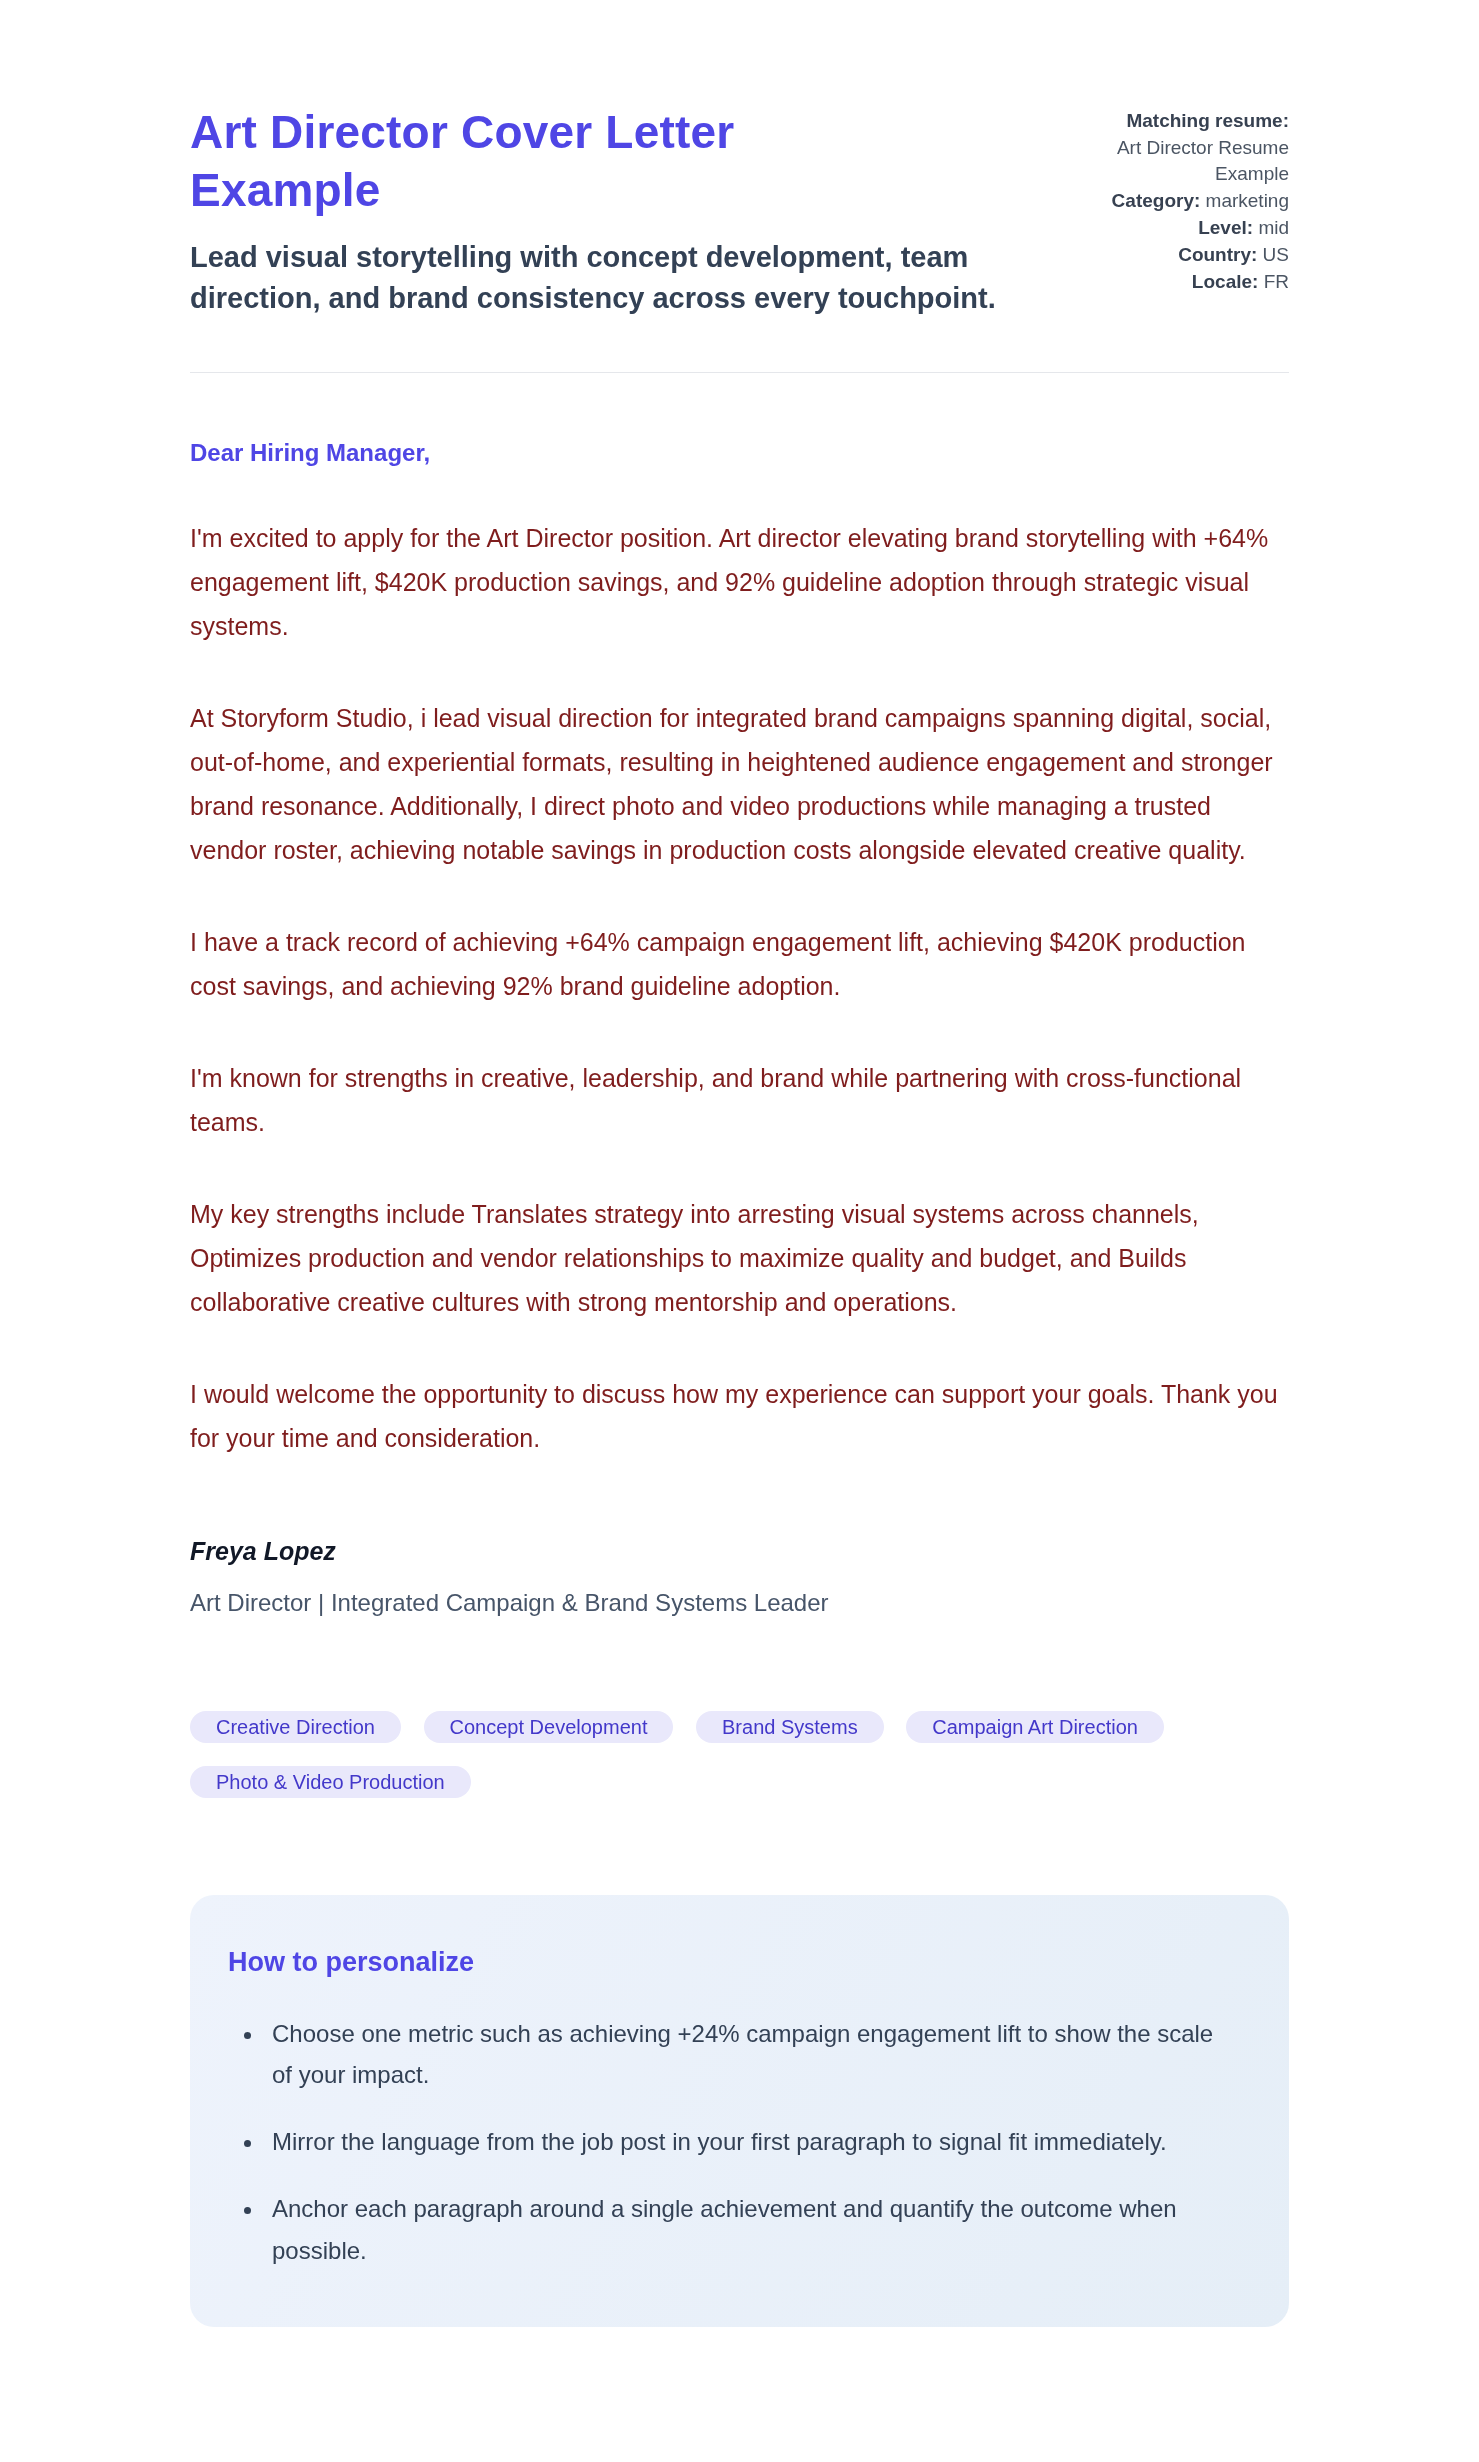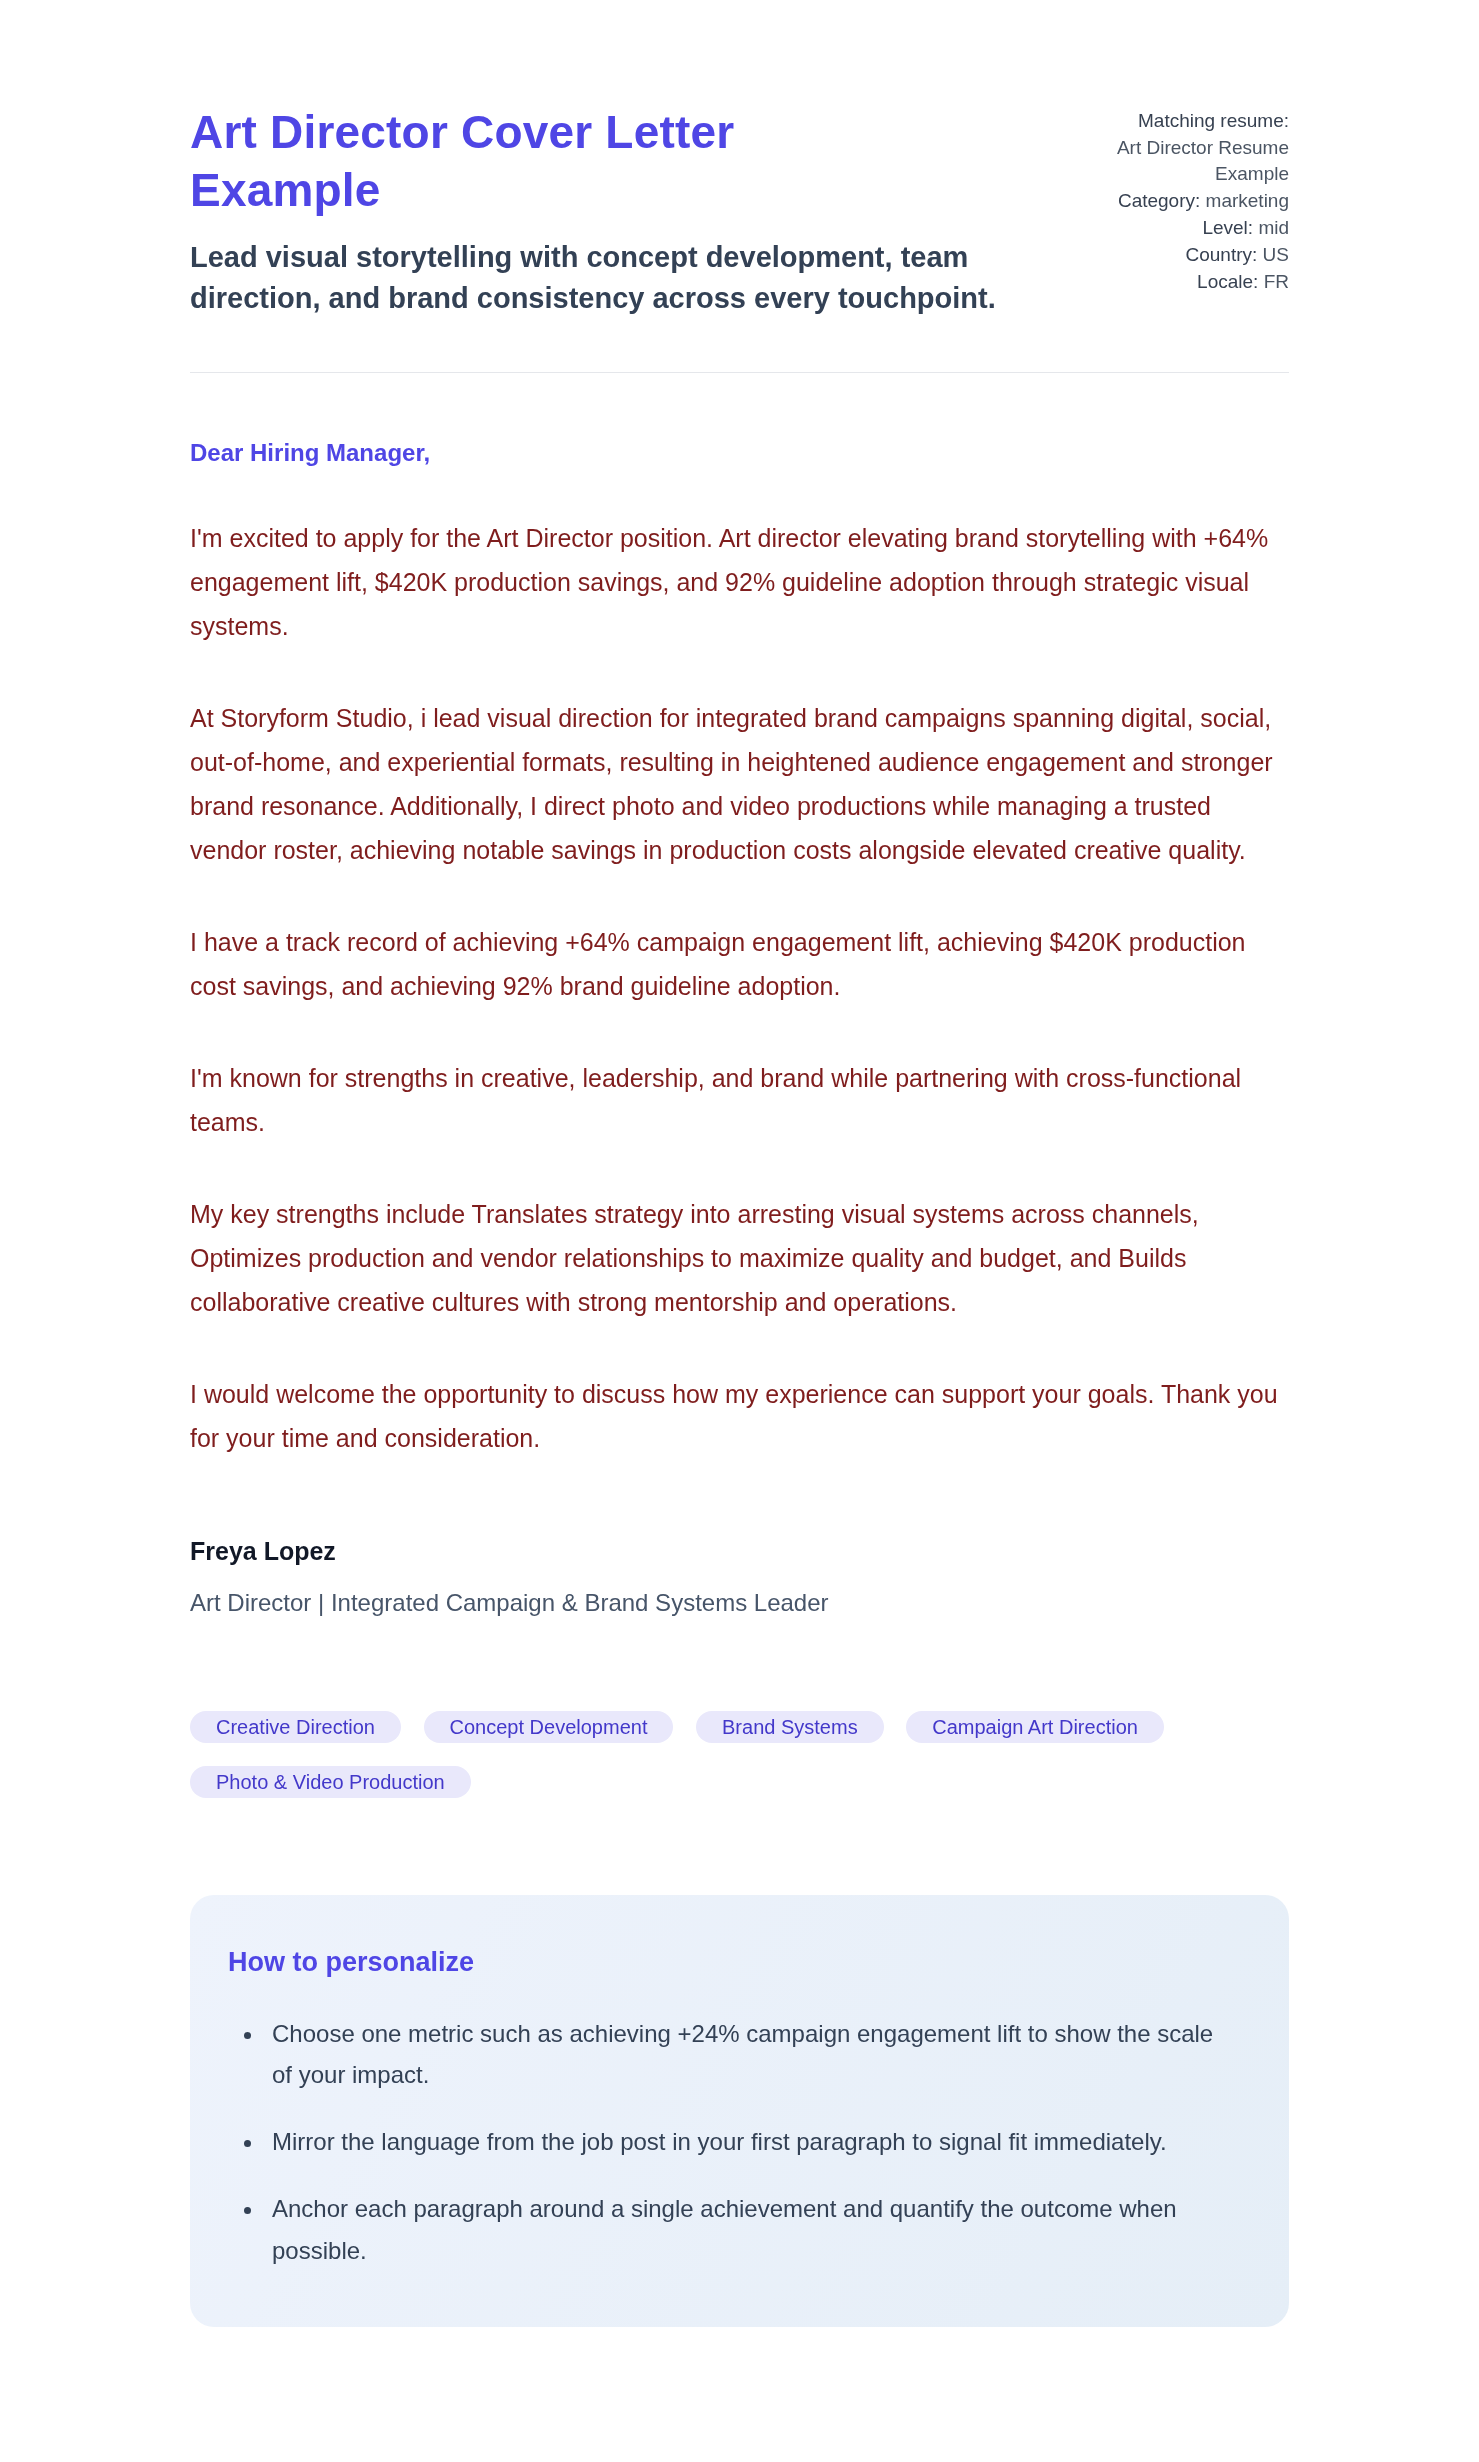--- a/index.html
+++ b/index.html
@@ -51,21 +51,21 @@
   }
   .meta{
     flex:0 0 auto;
     width:228px;
     padding-top:5.2px;
     text-align:right;
     font-size:19px;
     line-height:1.34;
     color:#4b5563;
   }
-  .meta-label{font-weight:400;color:#374151;}
+  .meta-label{font-weight:700;color:#374151;}
   .meta-line{margin:0 0 1.7px 0;}
   
   .divider{
     border:none;
     border-top:0.9px solid #e5e7eb;
     margin:54px 0 0 0;
   }
   
   .salutation{
     margin:66px 0 49px 0;
@@ -77,20 +77,21 @@
     margin:0 0 48px 0;
     font-size:25px;
     line-height:1.76;
     color:#7f1d1d;
   }
   .sig-name{
     margin:77px 0 0 0;
     font-size:25px;
     font-weight:700;
     color:#111827;
+    font-style:italic;
   }
   .sig-title{
     margin:22.6px 0 0 0;
     font-size:24px;
     color:#475569;
   }
   
   .tags{
     margin-top:94px;
     display:flex;

